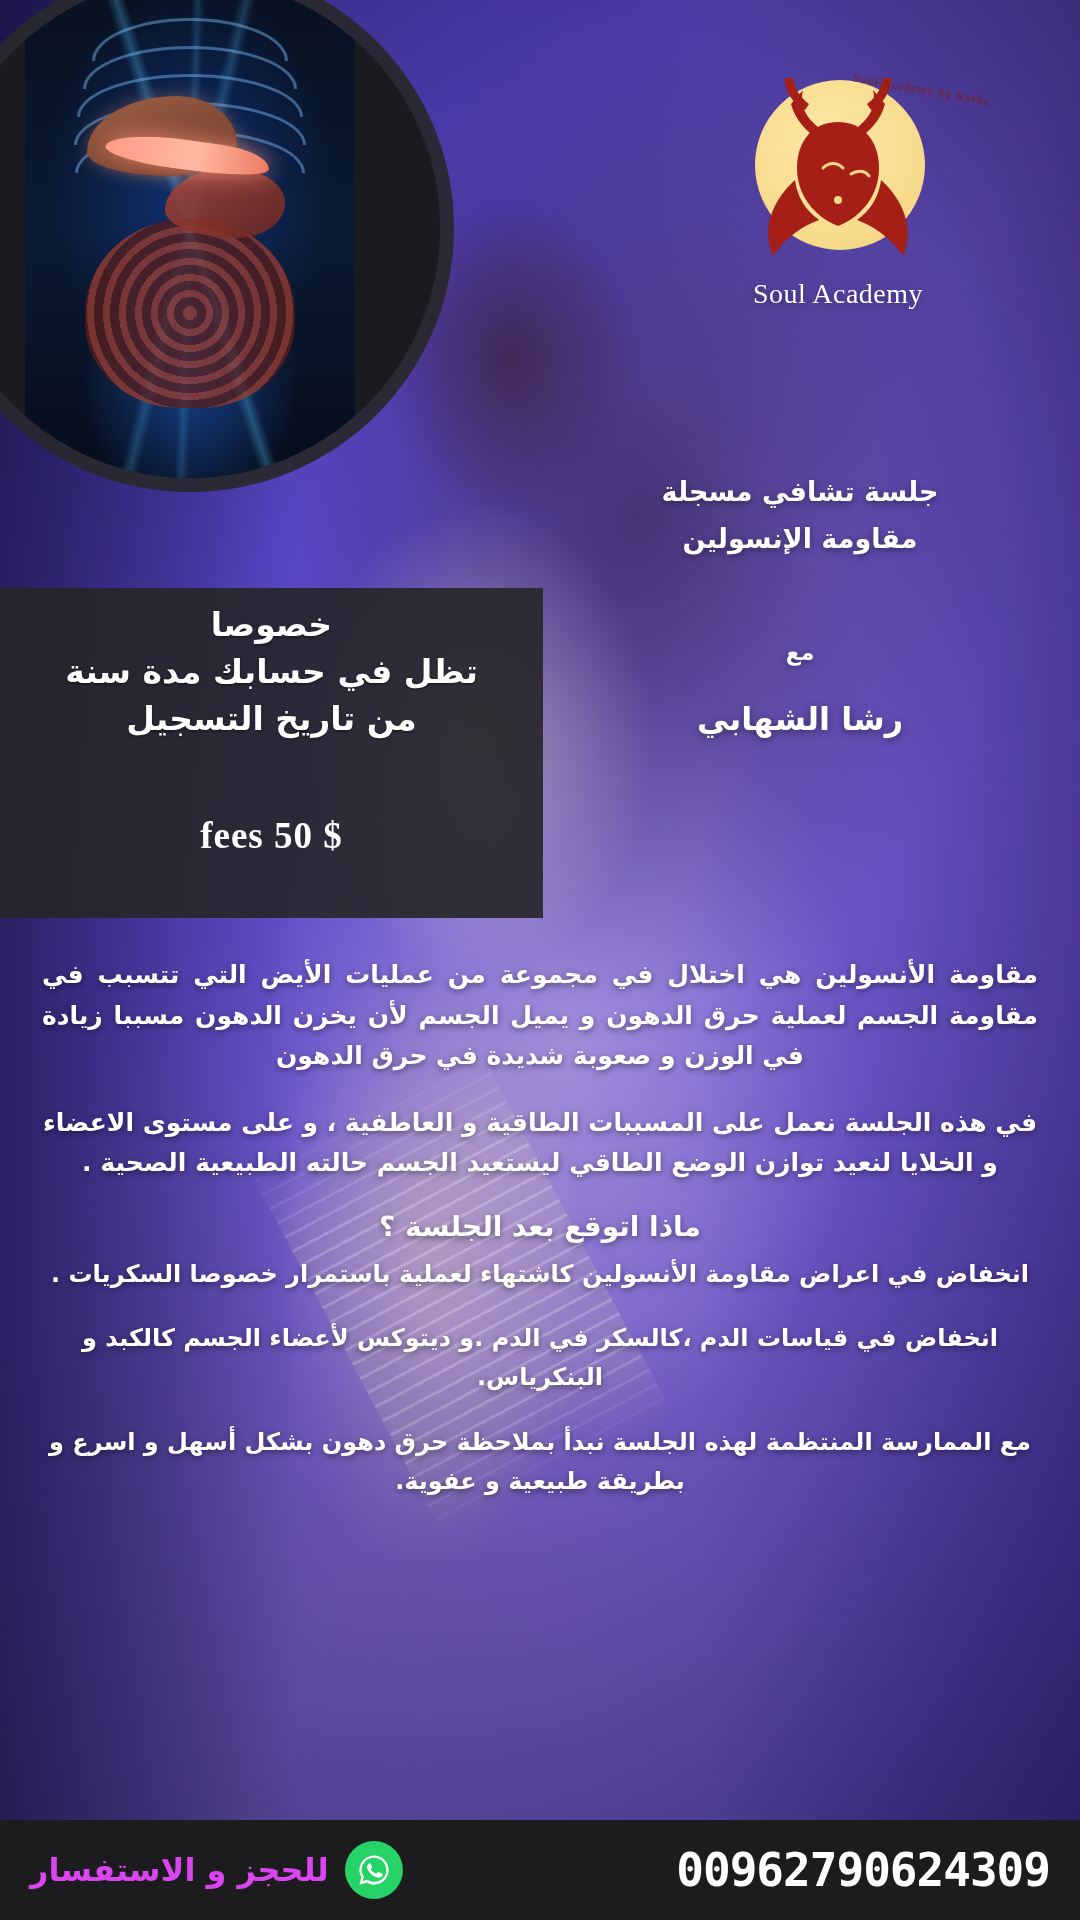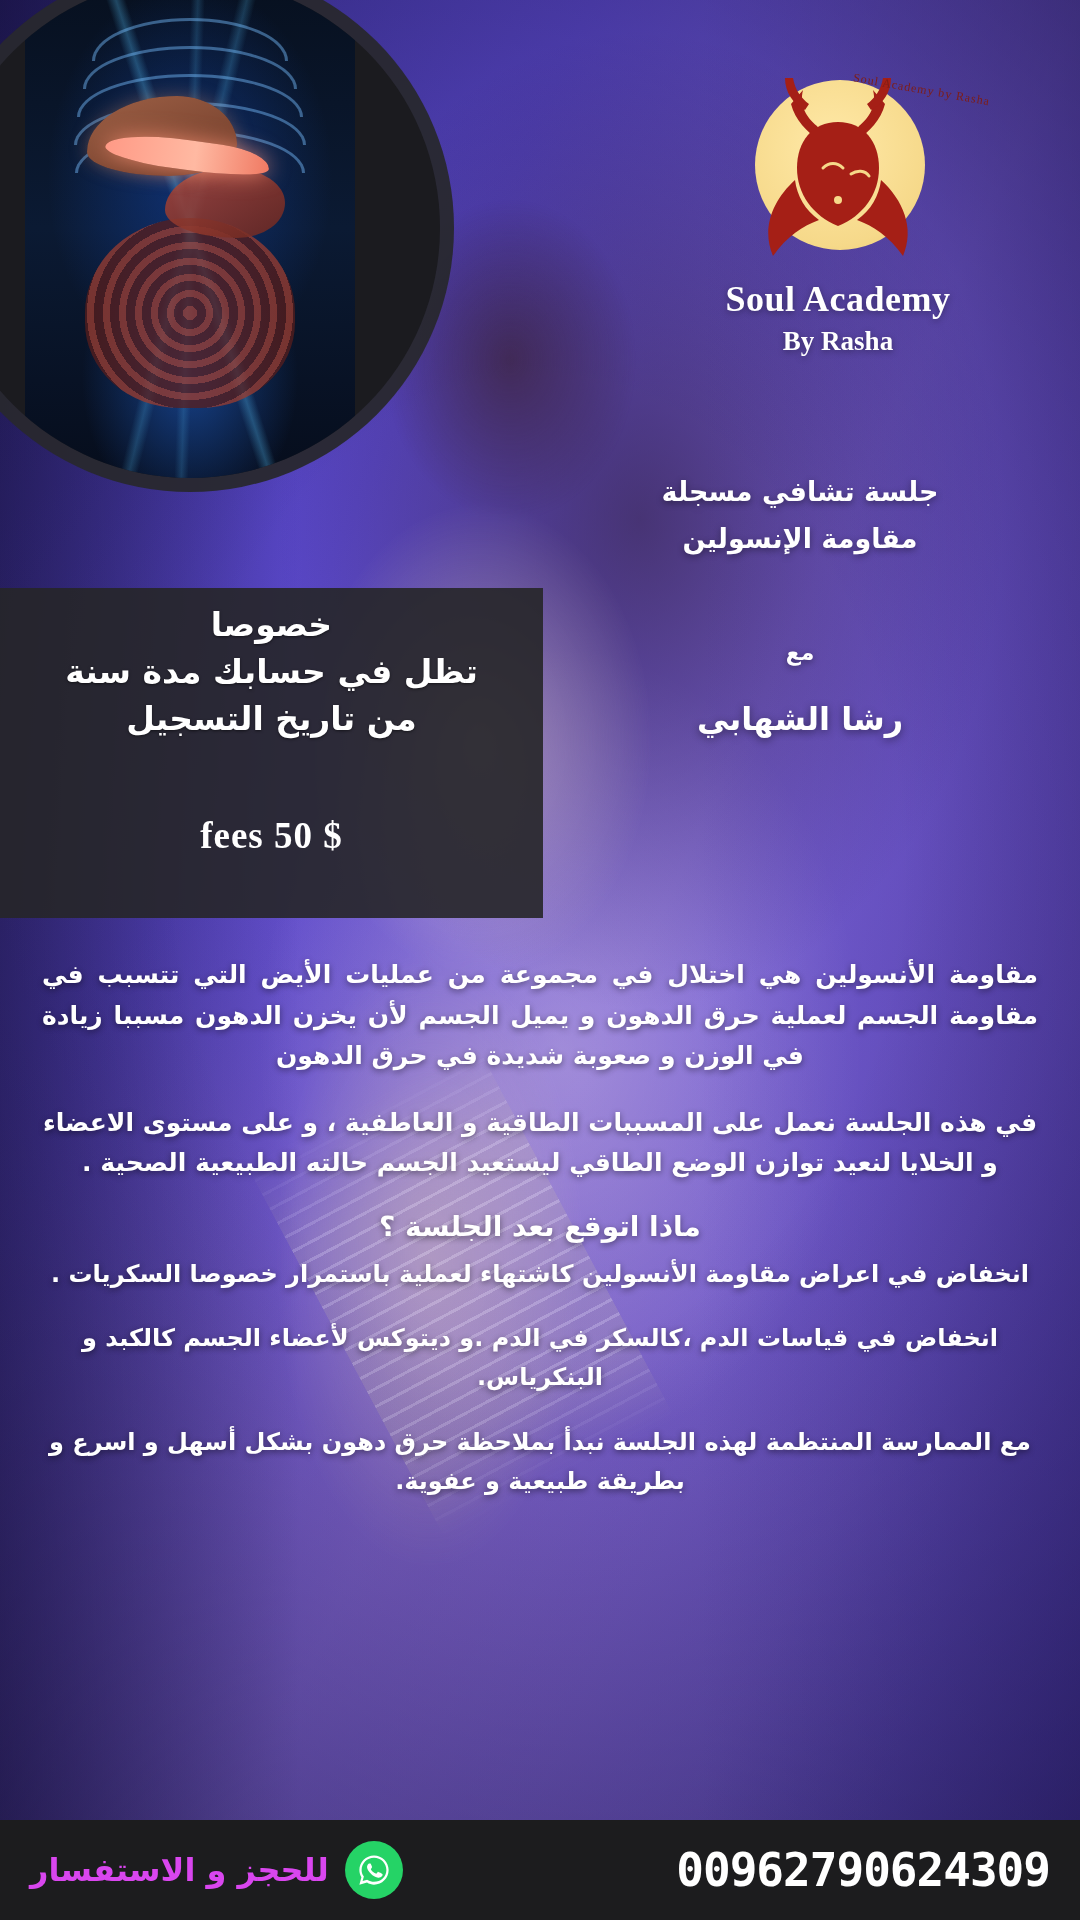--- a/index.html
+++ b/index.html
@@ -192,22 +192,22 @@
     position: absolute;
     left: 50%;
     top: 50%;
     transform-origin: 0 0;
     white-space: nowrap;
   }
   .logo-deer { position: absolute; left: 0; top: 0; }
   .logo-title {
     color: #ffffff;
     font-family: "Liberation Serif", serif;
-    font-weight: bold;
-    font-size: 36px;
+    font-weight: normal;
+    font-size: 28px;
     letter-spacing: .5px;
     margin-top: 8px;
     direction: ltr;
     text-shadow: 0 2px 6px rgba(0,0,0,.35);
   }
   .logo-sub {
     color: #ffffff;
     font-family: "Liberation Serif", serif;
     font-weight: bold;
     font-size: 27px;
@@ -403,21 +403,20 @@
         </g>
         <g fill="#f6d98a">
           <circle cx="105" cy="140" r="4"></circle>
         </g>
       </svg>
       <div class="logo-ring-text">
         <span style="transform:rotate(10deg) translate(0,-96px);font-size:12px;">Soul Academy by Rasha</span>
       </div>
     </div>
     <div class="logo-title">Soul Academy</div>
-    <div class="logo-sub">By Rasha</div>
   </div>
 
   <div class="session-head">
     <div>جلسة تشافي مسجلة</div>
     <div>مقاومة الإنسولين</div>
   </div>
   <div class="with-line">مع</div>
   <div class="presenter">رشا الشهابي</div>
 
   <div class="info-panel">

